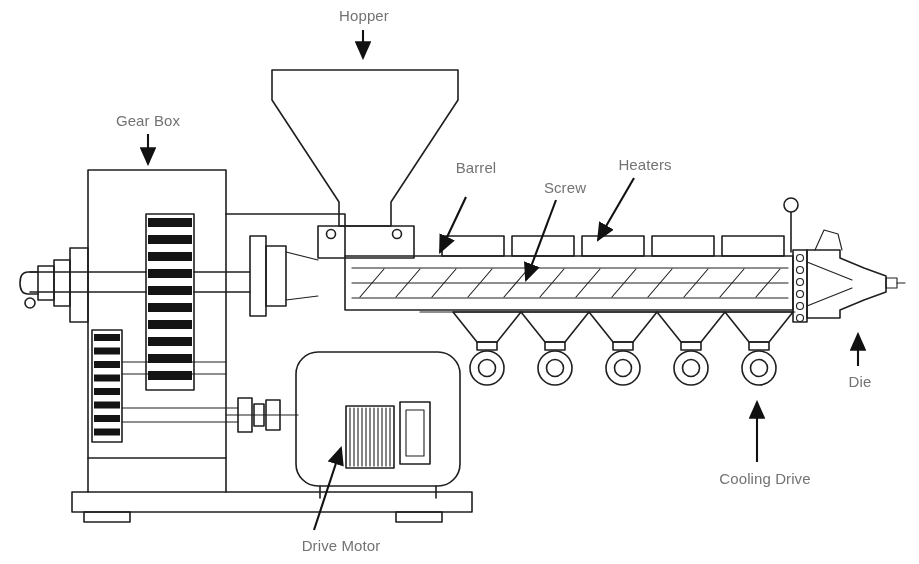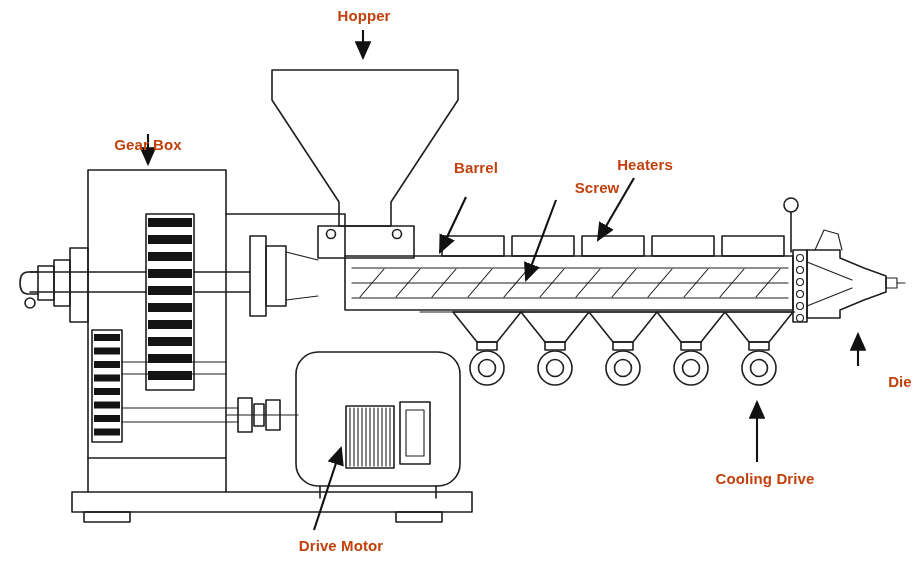--- a/index.html
+++ b/index.html
@@ -1,26 +1,26 @@
 <!DOCTYPE html>
 <html><head>
 <meta charset="utf-8">
 <style>
   html,body{margin:0;padding:0;background:#fff;}
   #stage{position:relative;width:919px;height:564px;background:#ffffff;overflow:hidden;
          font-family:"Liberation Sans",sans-serif;}
   #drawing{position:absolute;left:0;top:0;}
-  .label{position:absolute;transform:translate(-50%,-50%);font-weight:700;font-size:15px;
-         color:#c2410c;white-space:nowrap;letter-spacing:.1px;}
+  .label{position:absolute;transform:translate(-50%,-50%);font-weight:400;font-size:15px;
+         color:#737373;white-space:nowrap;letter-spacing:.1px;}
   #lbl-hopper{left:364px;top:15px;}
-  #lbl-gearbox{left:148px;top:120px;margin-top:24px;}
+  #lbl-gearbox{left:148px;top:120px;}
   #lbl-barrel{left:476px;top:167px;}
-  #lbl-screw{left:565px;top:187px;margin-left:32px;}
+  #lbl-screw{left:565px;top:187px;}
   #lbl-heaters{left:645px;top:164px;}
-  #lbl-die{left:860px;top:381px;margin-left:40px;}
+  #lbl-die{left:860px;top:381px;}
   #lbl-fans{left:765px;top:478px;}
   #lbl-motor{left:305px;top:545px;margin-left:36px;}
   .ln{fill:none;stroke:#1f1f1f;stroke-width:1.6;stroke-linejoin:round;stroke-linecap:round;}
   .fine{stroke-width:1.1;}
   .solid{fill:#141414;stroke:none;}
   .arrow{stroke:#111;stroke-width:2.1;fill:none;marker-end:url(#arr);}
 </style>
 </head>
 <body>
 

